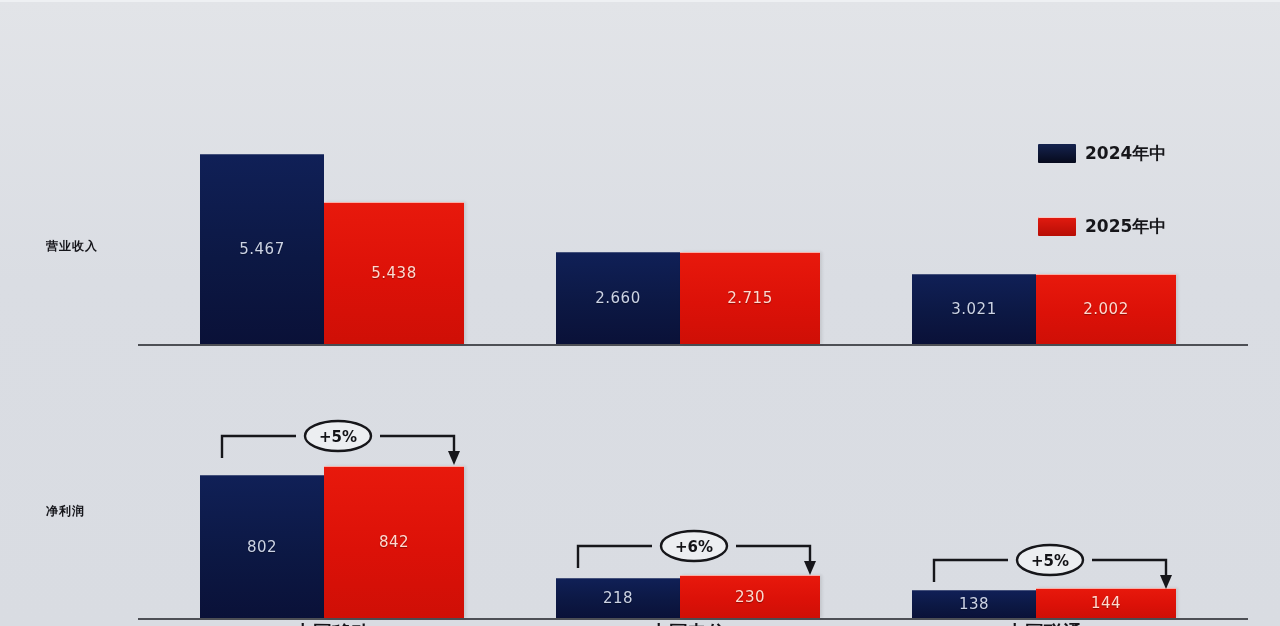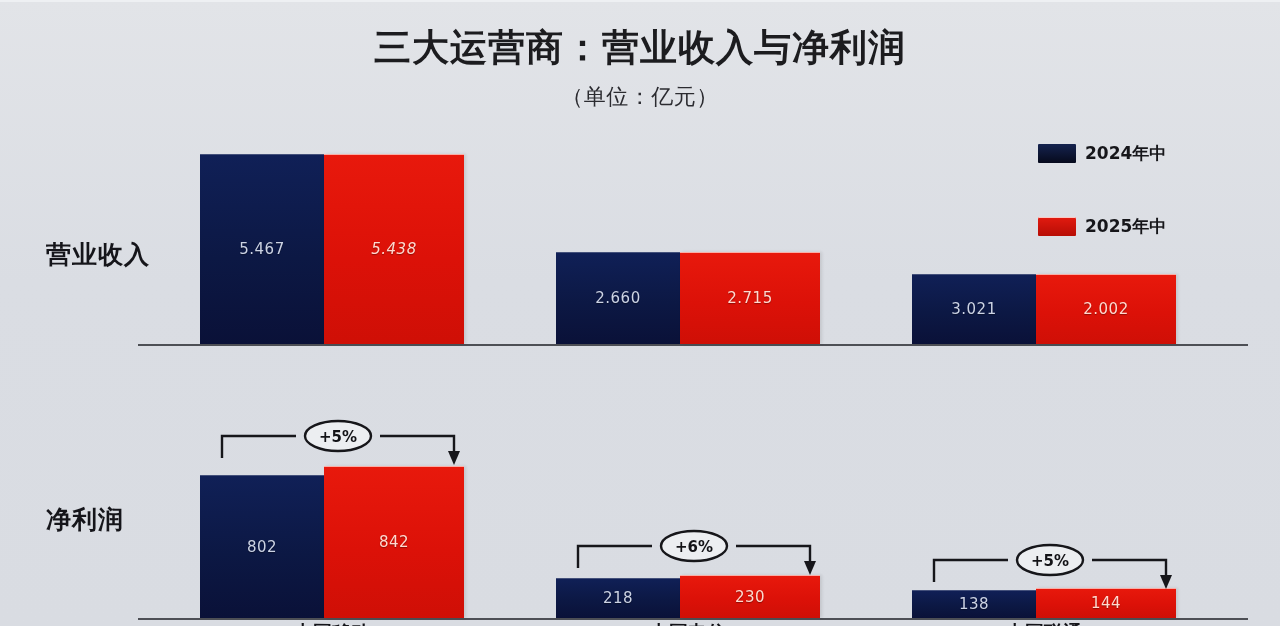--- a/index.html
+++ b/index.html
@@ -77,21 +77,21 @@
     font-weight: 600;
     color: #16161a;
     font-family: "DejaVu Sans", "Liberation Sans", sans-serif;
     white-space: nowrap;
   }
 
   
   .row-label {
     position: absolute;
     left: 46px;
-    font-size: 25px;
+    font-size: 12px;
     font-weight: 700;
     color: #15151a;
     letter-spacing: 1px;
     font-family: "DejaVu Sans", "Liberation Sans", sans-serif;
     white-space: nowrap;
   }
   #row-label-revenue { top: 238px; }
   #row-label-profit  { top: 503px; }
 
   
@@ -169,24 +169,20 @@
     transform: translateX(-50%);
   }
 </style>
 </head>
 <body>
 
 <div id="slide">
 
   <div class="top-hairline"></div>
 
-  <div id="title-block">
-    <div id="chart-title">三大运营商：营业收入与净利润</div>
-    <div id="chart-subtitle">（单位：亿元）</div>
-  </div>
 
   <div id="legend">
     <div class="legend-row">
       <span class="legend-swatch" style="background:linear-gradient(180deg,#15234f 0%,#060a1c 100%);"></span>
       <span class="legend-label">2024年中</span>
     </div>
     <div class="legend-row">
       <span class="legend-swatch" style="background:linear-gradient(180deg,#e21b10 0%,#b70d05 100%);box-shadow:inset 0 1px 0 rgba(255,220,215,.9);"></span>
       <span class="legend-label">2025年中</span>
     </div>
@@ -195,21 +191,21 @@
   <div class="row-label" id="row-label-revenue">营业收入</div>
   <div class="row-label" id="row-label-profit">净利润</div>
 
   <div class="panel" id="panel-revenue">
     <div class="baseline"></div>
 
     <div class="group" style="left:62px;">
       <div class="bar b2024" style="width:124px;height:190px;">
         <span class="bar-value">5.467</span>
       </div>
-      <div class="bar b2025" style="width:140px;height:190px;font-style:italic;">
+      <div class="bar b2025" style="width:140px;height:142px;">
         <span class="bar-value">5.438</span>
       </div>
     </div>
 
     <div class="group" style="left:418px;">
       <div class="bar b2024" style="width:124px;height:92px;">
         <span class="bar-value">2.660</span>
       </div>
       <div class="bar b2025" style="width:140px;height:92px;">
         <span class="bar-value">2.715</span>

